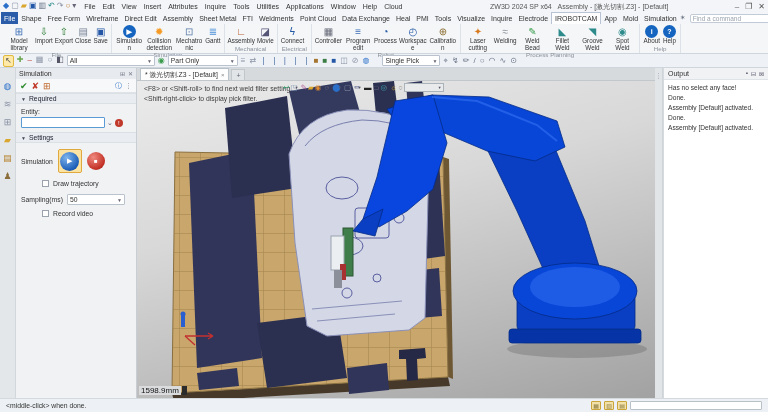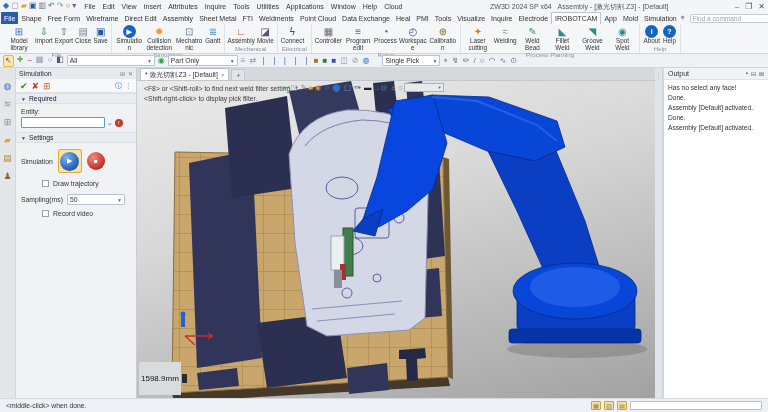--- a/index.html
+++ b/index.html
@@ -104,21 +104,21 @@
     margin-left:2px; display:flex; align-items:center; justify-content:center; font-size:7px; color:#667; }
   .vp-hints { position:absolute; top:16px; left:7px; font-size:6.8px; line-height:1.45; color:#3c3c3c; }
   .vp-tools { position:absolute; top:15px; left:146px; display:flex; align-items:center; gap:3px; }
   .vp-tools .ic { font-size:7.5px; line-height:8px; }
   .vp-tools .caret { font-size:4.5px; color:#556; margin-left:-2px; }
   .vp-tools .csys { width:40px; height:9px; background:#e8eaec; border:1px solid #aab2ba;
     font-size:5.5px; color:#667; display:flex; align-items:center; padding:0 2px; }
   .vp-tools .csys .caret { margin-left:auto; }
   .scene { position:absolute; top:13px; left:0; }
   .dimlabel { position:absolute; left:2px; bottom:3px; display:flex; align-items:center; gap:1px; }
-  .dimlabel .txt { background:#d9dbdd; color:#141414; font-size:8px; padding:12px 2px; }
+  .dimlabel .txt { background:#d9dbdd; color:#141414; font-size:8px; padding:0 2px; }
   .dimlabel .cur { width:5px; height:9px; background:#2b2b2b; }
 
   
   .splitter { width:8px; background:#e2e5e8; border-right:1px solid #cfd4d9;
     display:flex; justify-content:center; padding-top:4px; font-size:7px; color:#99a; }
   .output { width:105px; background:#fff; display:flex; flex-direction:column; border-left:1px solid #d5dade; }
   .o-head { height:12px; background:#f0f2f4; border-bottom:1px solid #dfe3e7;
     display:flex; align-items:center; font-size:7px; color:#333; padding:0 4px; gap:2px; }
   .o-head .oh-ic { margin-left:auto; display:flex; gap:3px; font-size:6px; color:#556; }
   .o-body { flex:1; padding:3px 4px; font-size:6.6px; color:#333; line-height:1.5; }

